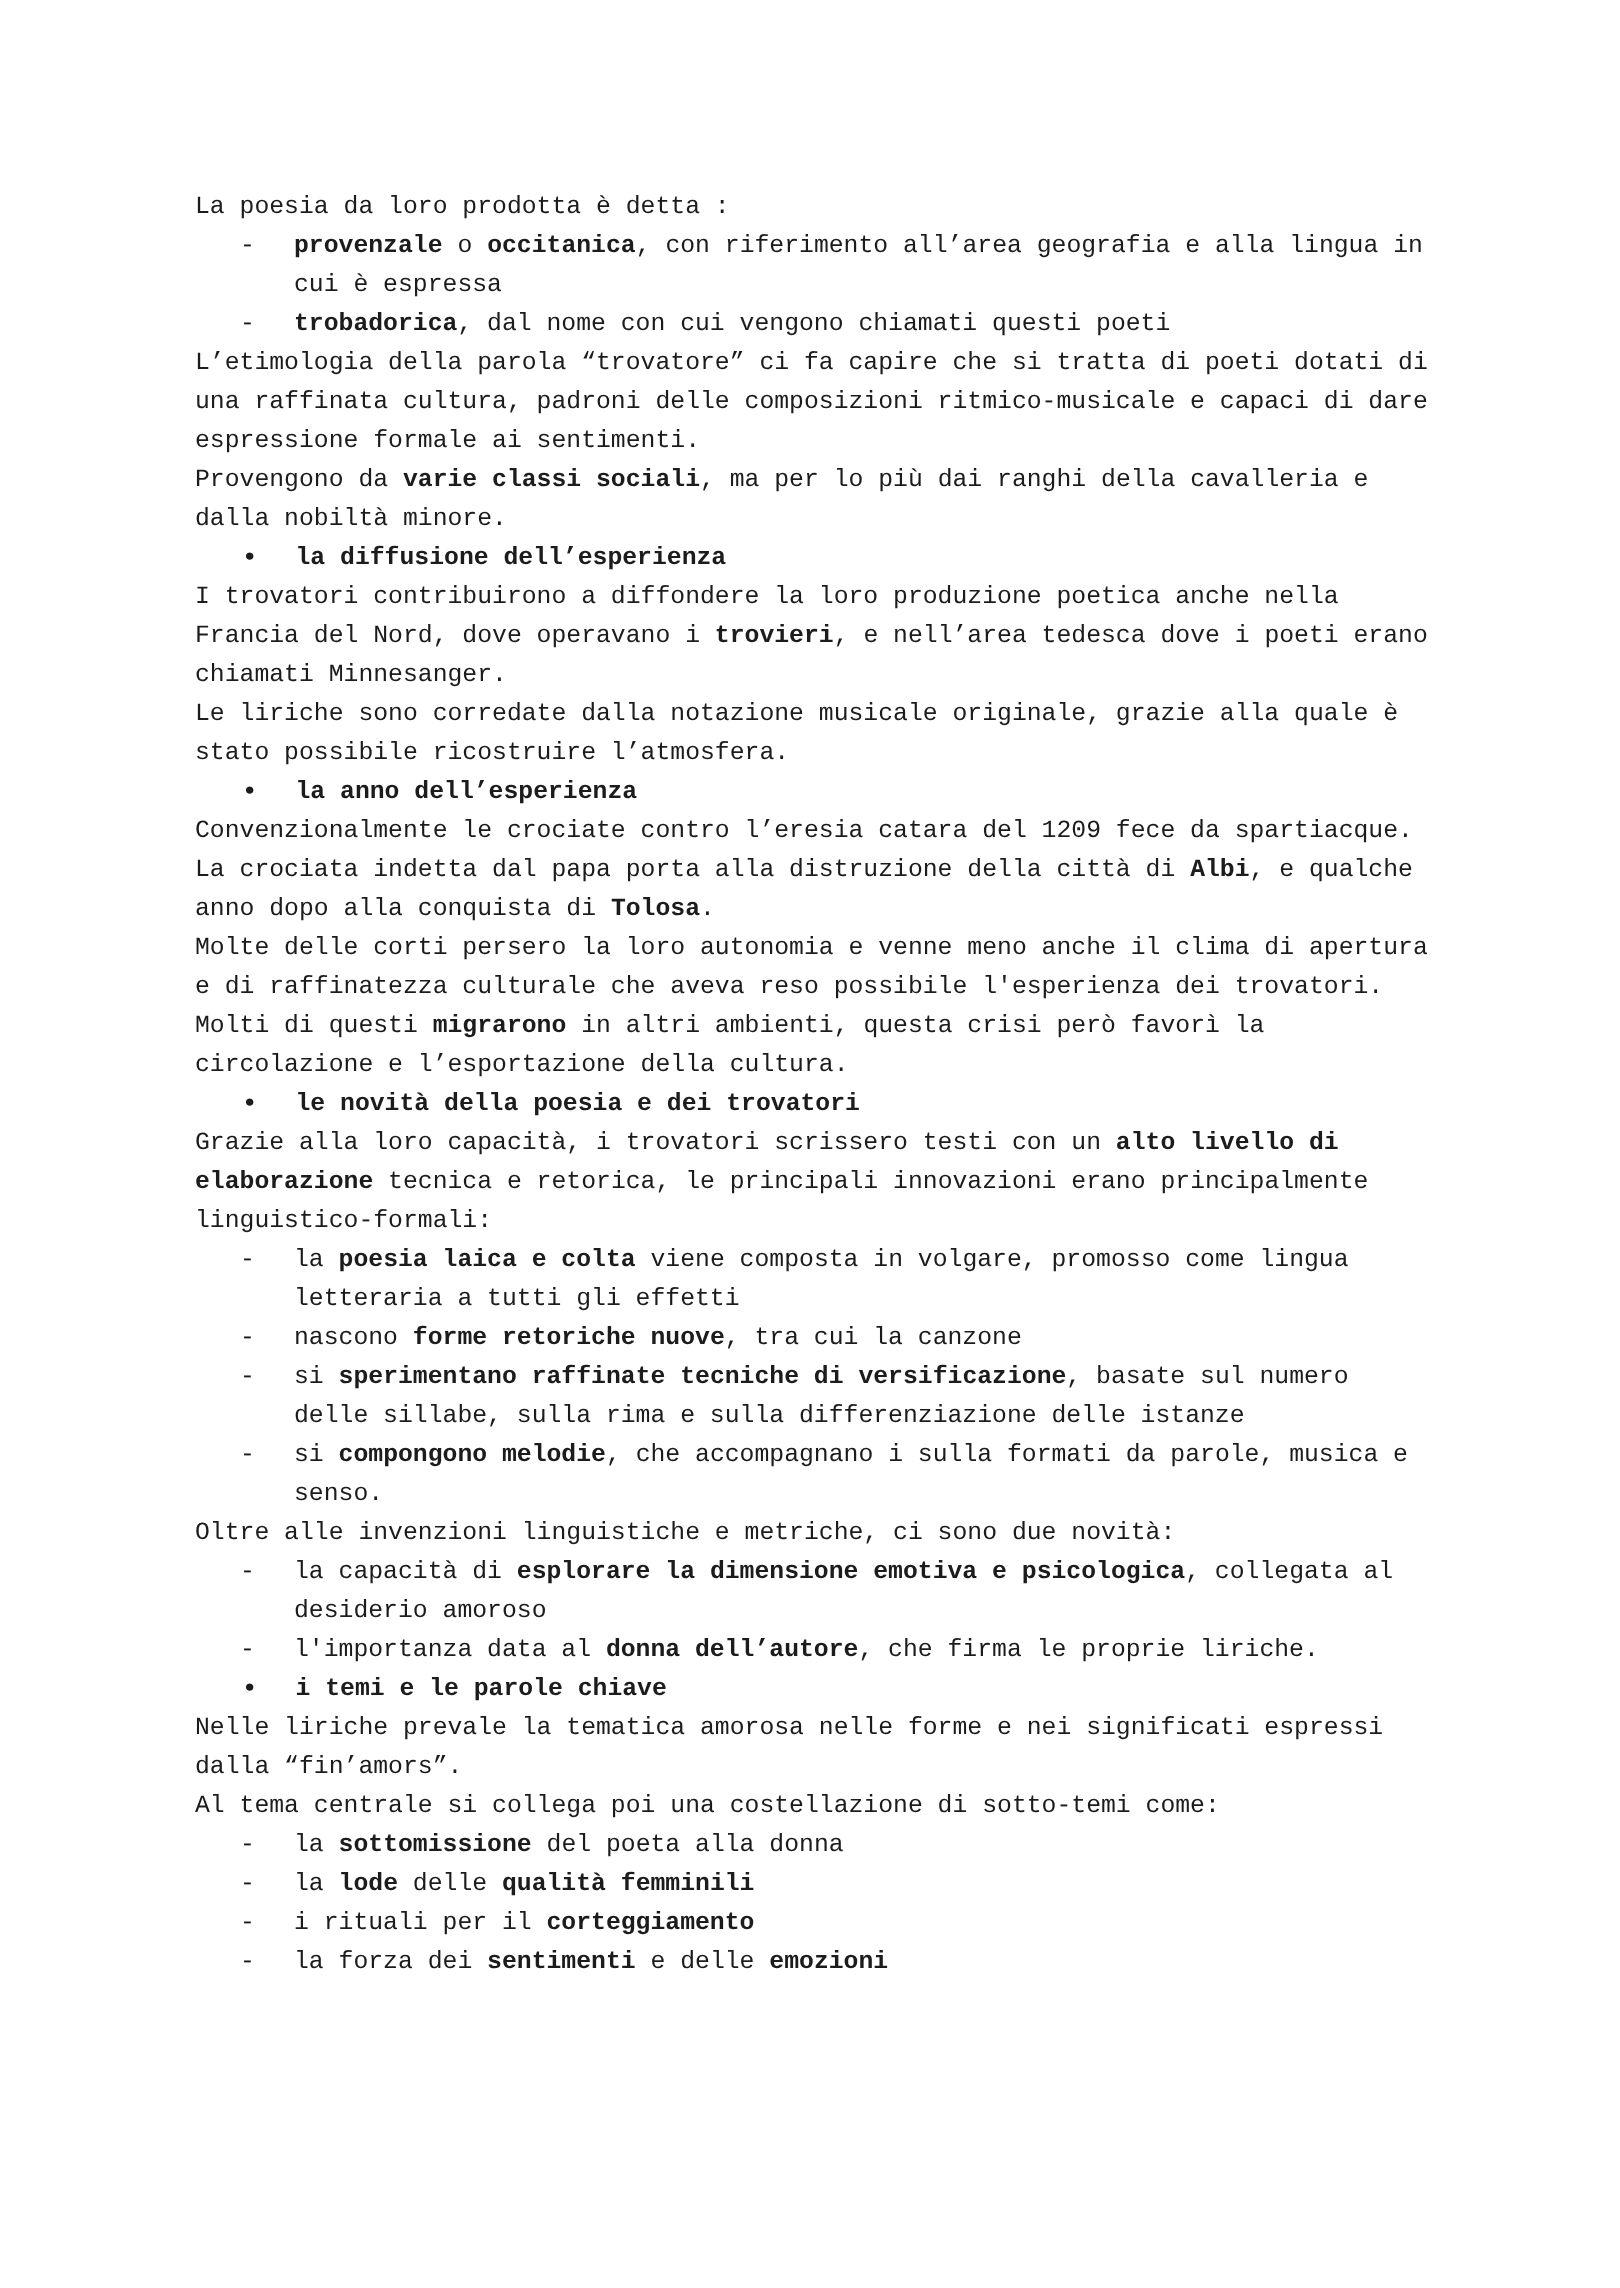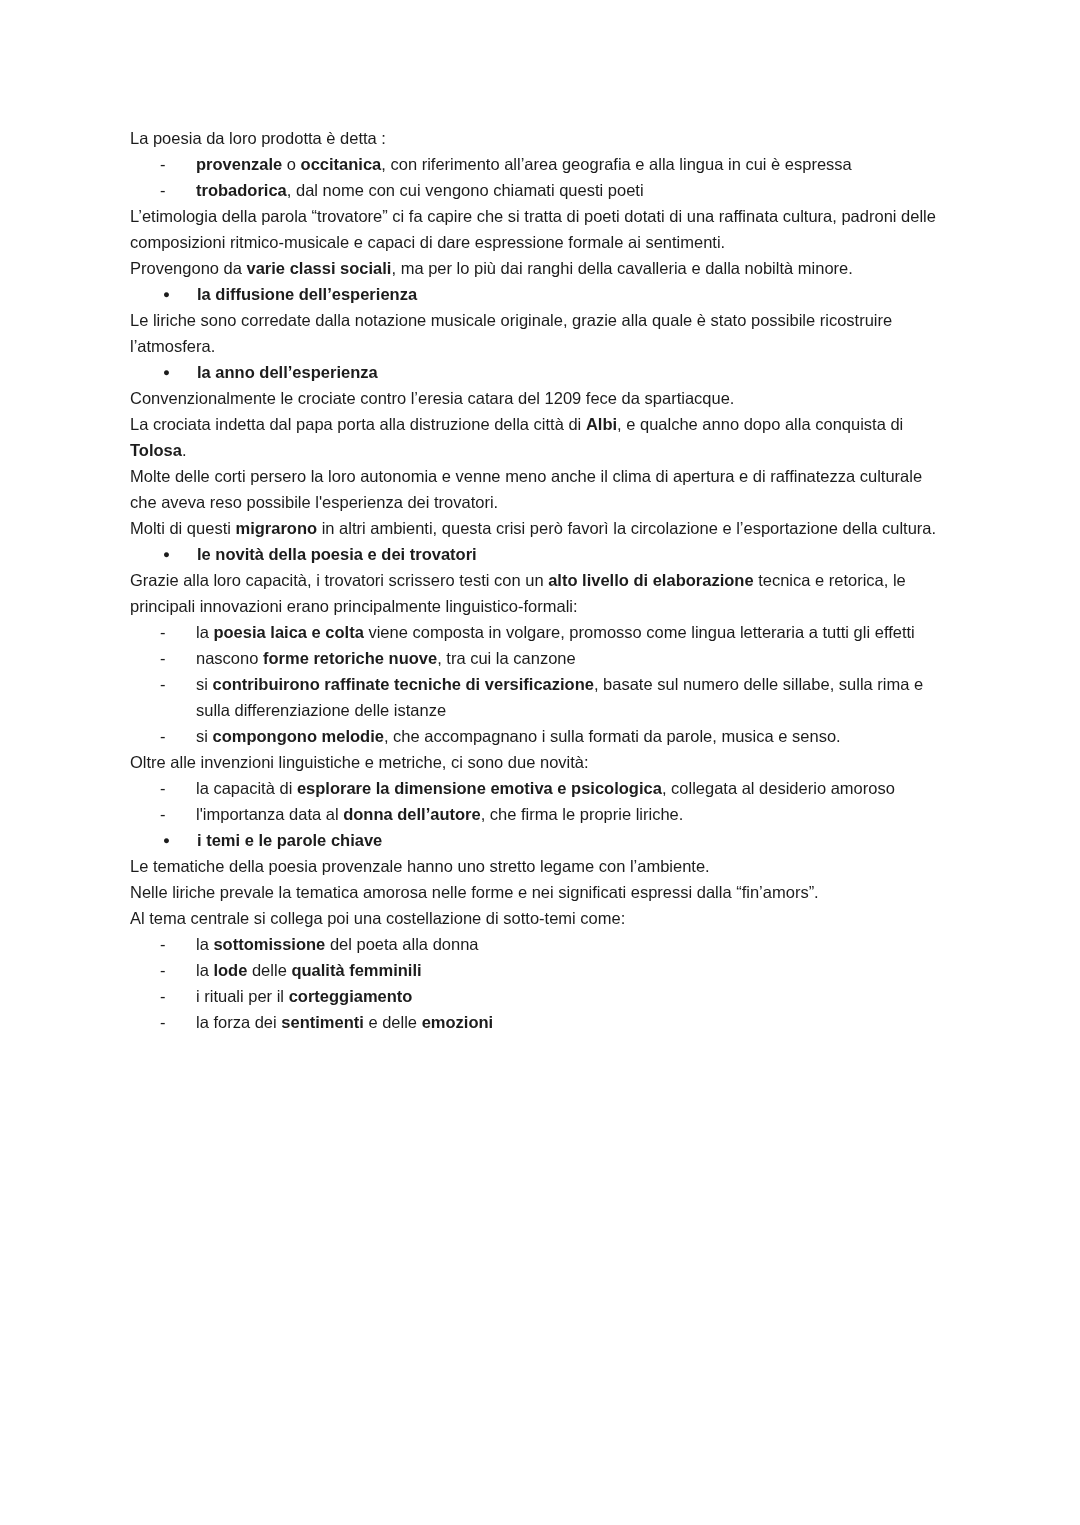--- a/index.html
+++ b/index.html
@@ -22,20 +22,21 @@
     width: 822px;
     font-size: 16.5px;
     line-height: 26px;
     color: #1c1c1c;
     text-align: left;
   }
   .block {
     position: relative;
     margin: 0;
     padding: 0;
+    font-family: Liberation Mono, monospace;
   }
   .block.dash {
     padding-left: 66px;
   }
   .block.dash > .marker {
     position: absolute;
     left: 30px;
     top: 0;
   }
   .block.bullet {
@@ -57,37 +58,37 @@
 <body>
 
 <div class="page" style="background: rgb(255, 255, 255); color: rgb(28, 28, 28);">
   <div class="content" id="doc">
       <div class="block p"><span><span>La poesia da loro prodotta è detta :</span></span></div>
       <div class="block dash"><span class="marker">-</span><span><span class="seg-bold">provenzale</span><span> o </span><span class="seg-bold">occitanica</span><span>, con riferimento all’area geografia e alla lingua in cui è espressa</span></span></div>
       <div class="block dash"><span class="marker">-</span><span><span class="seg-bold">trobadorica</span><span>, dal nome con cui vengono chiamati questi poeti</span></span></div>
       <div class="block p"><span><span>L’etimologia della parola “trovatore” ci fa capire che si tratta di poeti dotati di una raffinata cultura, padroni delle composizioni ritmico-musicale e capaci di dare espressione formale ai sentimenti.</span></span></div>
       <div class="block p"><span><span>Provengono da </span><span class="seg-bold">varie classi sociali</span><span>, ma per lo più dai ranghi della cavalleria e dalla nobiltà minore.</span></span></div>
       <div class="block bullet"><span class="marker">●</span><span><span class="seg-bold">la diffusione dell’esperienza</span></span></div>
+      <div class="block p"><span><span>I trovatori contribuirono a diffondere la loro produzione poetica anche nella Francia del Nord, dove operavano i </span><span class="seg-bold">trovieri</span><span>, e nell’area tedesca dove i poeti erano chiamati Minnesanger.</span></span></div>
       <div class="block p"><span><span>Le liriche sono corredate dalla notazione musicale originale, grazie alla quale è stato possibile ricostruire l’atmosfera.</span></span></div>
       <div class="block bullet"><span class="marker">●</span><span><span class="seg-bold">la anno dell’esperienza</span></span></div>
       <div class="block p"><span><span>Convenzionalmente le crociate contro l’eresia catara del 1209 fece da spartiacque.</span></span></div>
       <div class="block p"><span><span>La crociata indetta dal papa porta alla distruzione della città di </span><span class="seg-bold">Albi</span><span>, e qualche anno dopo alla conquista di </span><span class="seg-bold">Tolosa</span><span>.</span></span></div>
       <div class="block p"><span><span>Molte delle corti persero la loro autonomia e venne meno anche il clima di apertura e di raffinatezza culturale che aveva reso possibile l'esperienza dei trovatori.</span></span></div>
       <div class="block p"><span><span>Molti di questi </span><span class="seg-bold">migrarono</span><span> in altri ambienti, questa crisi però favorì la circolazione e l’esportazione della cultura.</span></span></div>
       <div class="block bullet"><span class="marker">●</span><span><span class="seg-bold">le novità della poesia e dei trovatori</span></span></div>
       <div class="block p"><span><span>Grazie alla loro capacità, i trovatori scrissero testi con un </span><span class="seg-bold">alto livello di elaborazione</span><span> tecnica e retorica, le principali innovazioni erano principalmente linguistico-formali:</span></span></div>
       <div class="block dash"><span class="marker">-</span><span><span>la </span><span class="seg-bold">poesia laica e colta</span><span> viene composta in volgare, promosso come lingua letteraria a tutti gli effetti</span></span></div>
       <div class="block dash"><span class="marker">-</span><span><span>nascono </span><span class="seg-bold">forme retoriche nuove</span><span>, tra cui la canzone</span></span></div>
-      <div class="block dash"><span class="marker">-</span><span><span>si </span><span class="seg-bold">contribuirono raffinate tecniche di versificazione</span><span>, basate sul numero delle sillabe, sulla rima e sulla differenziazione delle istanze</span></span></div>
+      <div class="block dash"><span class="marker">-</span><span><span>si </span><span class="seg-bold">sperimentano raffinate tecniche di versificazione</span><span>, basate sul numero delle sillabe, sulla rima e sulla differenziazione delle istanze</span></span></div>
       <div class="block dash"><span class="marker">-</span><span><span>si </span><span class="seg-bold">compongono melodie</span><span>, che accompagnano i sulla formati da parole, musica e senso.</span></span></div>
       <div class="block p"><span><span>Oltre alle invenzioni linguistiche e metriche, ci sono due novità:</span></span></div>
       <div class="block dash"><span class="marker">-</span><span><span>la capacità di </span><span class="seg-bold">esplorare la dimensione emotiva e psicologica</span><span>, collegata al desiderio amoroso</span></span></div>
       <div class="block dash"><span class="marker">-</span><span><span>l'importanza data al </span><span class="seg-bold">donna dell’autore</span><span>, che firma le proprie liriche.</span></span></div>
       <div class="block bullet"><span class="marker">●</span><span><span class="seg-bold">i temi e le parole chiave</span></span></div>
-      <div class="block p"><span><span>Le tematiche della poesia provenzale hanno uno stretto legame con l’ambiente.</span></span></div>
       <div class="block p"><span><span>Nelle liriche prevale la tematica amorosa nelle forme e nei significati espressi dalla “fin’amors”.</span></span></div>
       <div class="block p"><span><span>Al tema centrale si collega poi una costellazione di sotto-temi come:</span></span></div>
       <div class="block dash"><span class="marker">-</span><span><span>la </span><span class="seg-bold">sottomissione</span><span> del poeta alla donna</span></span></div>
       <div class="block dash"><span class="marker">-</span><span><span>la </span><span class="seg-bold">lode</span><span> delle </span><span class="seg-bold">qualità femminili</span></span></div>
       <div class="block dash"><span class="marker">-</span><span><span>i rituali per il </span><span class="seg-bold">corteggiamento</span></span></div>
       <div class="block dash"><span class="marker">-</span><span><span>la forza dei </span><span class="seg-bold">sentimenti</span><span> e delle </span><span class="seg-bold">emozioni</span></span></div>
     </div>
 </div>
 
 </body></html>

